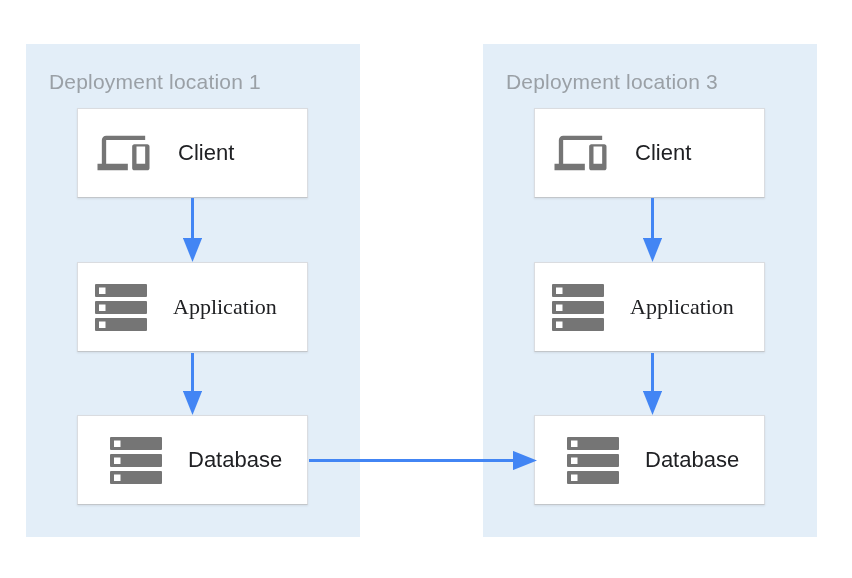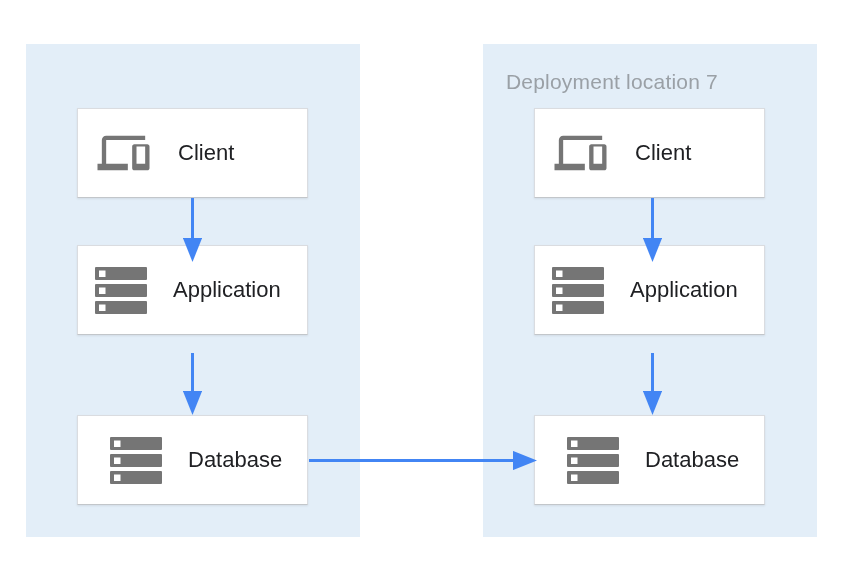--- a/index.html
+++ b/index.html
@@ -42,21 +42,21 @@
     border: 1px solid #dadce0;
     border-bottom-color: #c2c6ca;
     box-shadow: 0 1px 2px rgba(0,0,0,0.08);
     box-sizing: border-box;
     display: flex;
     align-items: center;
     padding-left: 17px;
     text-align: right;
   }
   .node-client      { top: 64px; }
-  .node-application { top: 201px; }
+  .node-application { top: 218px; font-family: Liberation Serif, serif; }
   .node-database    { top: 371px; padding-left: 32px; }
   .node .icon {
     flex: 0 0 auto;
     display: flex;
     align-items: center;
     justify-content: center;
   }
   .node .node-label {
     margin-left: 26px;
     font-size: 22px;
@@ -69,20 +69,21 @@
     top: 0;
     pointer-events: none;
   }
 </style>
 </head>
 <body>
 
 <div class="canvas">
 
   <section class="panel panel-1">
+    <div class="panel-title">Deployment location 1</div>
 
     <div class="node node-client">
       <span class="icon">
         <svg width="57" height="52" viewBox="0 0 24 24" aria-hidden="true">
           <path fill="#757575" d="M4 6h18V4H4c-1.1 0-2 .9-2 2v11H0v3h14v-3H4V6zm19 2h-6c-.55 0-1 .45-1 1v10c0 .55.45 1 1 1h6c.55 0 1-.45 1-1V9c0-.55-.45-1-1-1zm-1 9h-4v-8h4v8z"></path>
         </svg>
       </span>
       <span class="node-label">Client</span>
     </div>
 
@@ -117,21 +118,21 @@
             <rect x="4" y="20.5" width="6.5" height="6.5"></rect>
             <rect x="4" y="37.5" width="6.5" height="6.5"></rect>
           </g>
         </svg>
       </span>
       <span class="node-label">Database</span>
     </div>
   </section>
 
   <section class="panel panel-2">
-    <div class="panel-title">Deployment location 7</div>
+    <div class="panel-title">Deployment location 3</div>
 
     <div class="node node-client">
       <span class="icon">
         <svg width="57" height="52" viewBox="0 0 24 24" aria-hidden="true">
           <path fill="#757575" d="M4 6h18V4H4c-1.1 0-2 .9-2 2v11H0v3h14v-3H4V6zm19 2h-6c-.55 0-1 .45-1 1v10c0 .55.45 1 1 1h6c.55 0 1-.45 1-1V9c0-.55-.45-1-1-1zm-1 9h-4v-8h4v8z"></path>
         </svg>
       </span>
       <span class="node-label">Client</span>
     </div>
 

